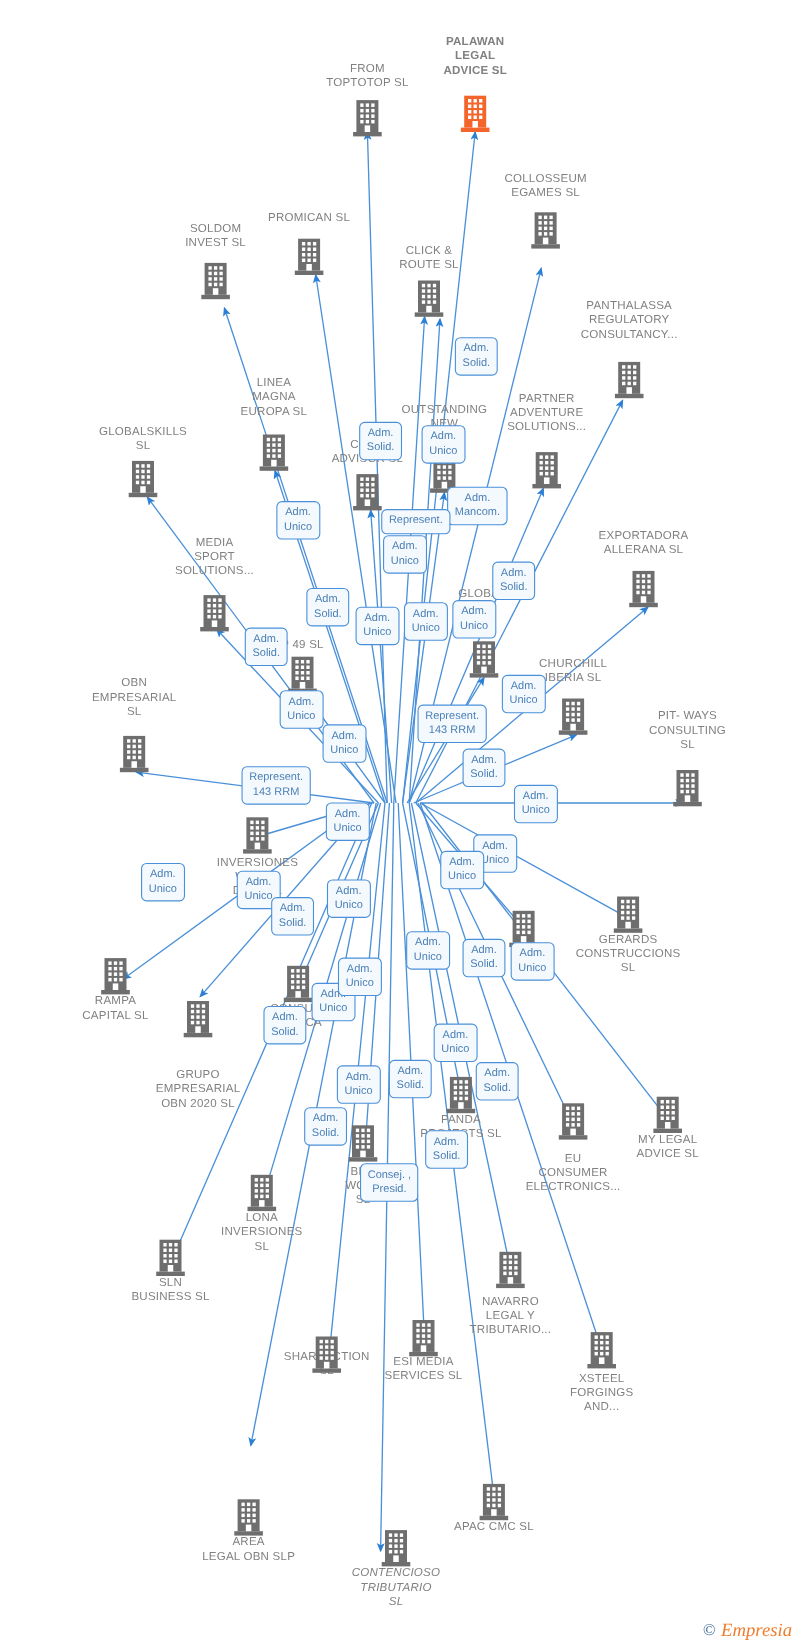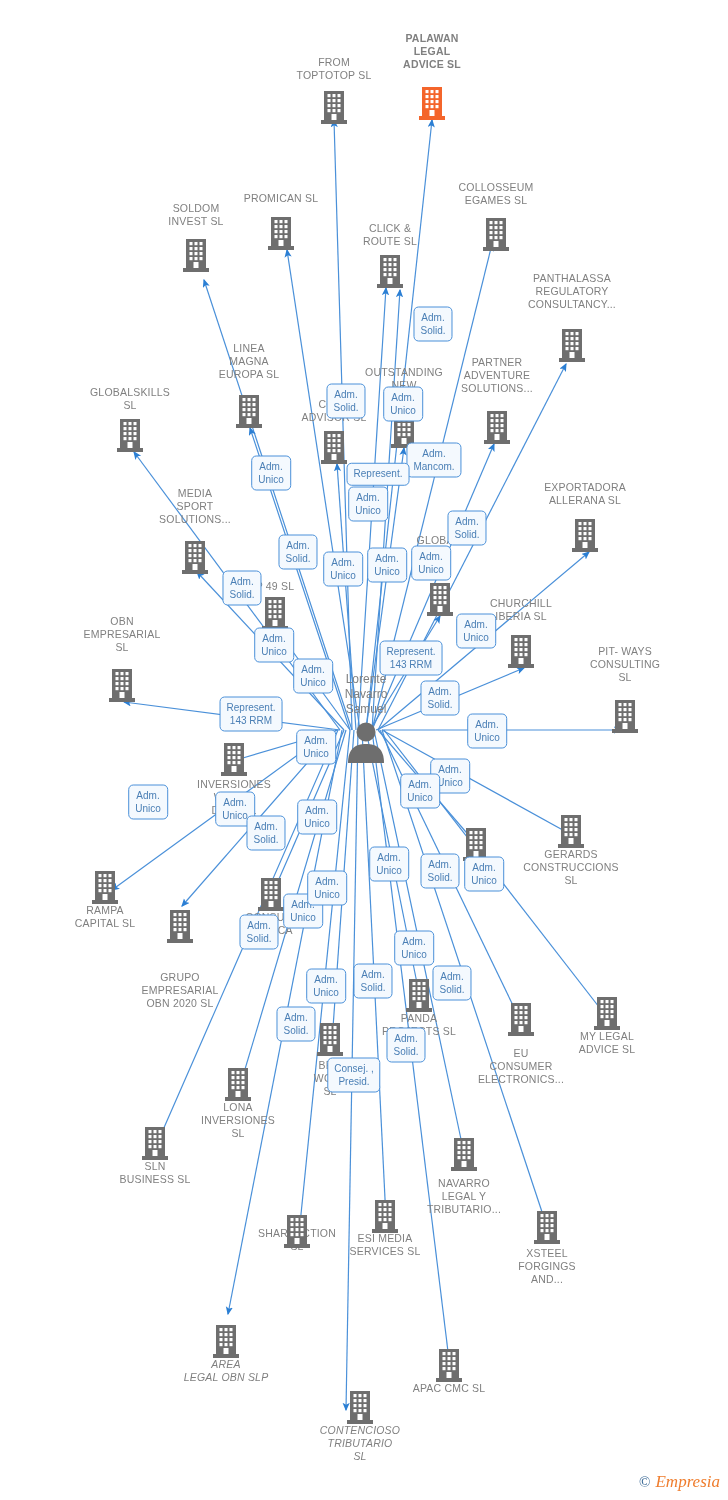--- a/index.html
+++ b/index.html
@@ -252,21 +252,21 @@
             <rect x="8.5" y="15" width="3" height="3.2" fill="#ffffff"></rect>
             <rect x="13.5" y="15" width="3" height="3.2" fill="#ffffff"></rect>
             <rect x="18.5" y="15" width="3" height="3.2" fill="#ffffff"></rect>
             <rect x="8.5" y="20" width="3" height="3.2" fill="#ffffff"></rect>
             <rect x="13.5" y="20" width="3" height="3.2" fill="#ffffff"></rect>
             <rect x="18.5" y="20" width="3" height="3.2" fill="#ffffff"></rect>
             <rect x="12.5" y="25" width="5" height="6" fill="#ffffff"></rect>
           </svg>
         </div>
       </div>
-      <div class="node" style="left: 496px; top: 181px;">
+      <div class="node" style="left: 496px; top: 156px;">
         <div class="node-label">COLLOSSEUM
 EGAMES  SL</div>
         <div style="position: absolute; left: 50%; transform: translateX(-50%); top: 34px;">
           <svg width="30" height="36" viewBox="0 0 30 36" class="node-icon">
             <rect x="5" y="2" width="20" height="29" fill="#6e6e6e"></rect>
             <rect x="2" y="31" width="26" height="4" fill="#6e6e6e"></rect>
             <rect x="8.5" y="5" width="3" height="3.2" fill="#ffffff"></rect>
             <rect x="13.5" y="5" width="3" height="3.2" fill="#ffffff"></rect>
             <rect x="18.5" y="5" width="3" height="3.2" fill="#ffffff"></rect>
             <rect x="8.5" y="10" width="3" height="3.2" fill="#ffffff"></rect>
@@ -956,21 +956,21 @@
             <rect x="8.5" y="15" width="3" height="3.2" fill="#ffffff"></rect>
             <rect x="13.5" y="15" width="3" height="3.2" fill="#ffffff"></rect>
             <rect x="18.5" y="15" width="3" height="3.2" fill="#ffffff"></rect>
             <rect x="8.5" y="20" width="3" height="3.2" fill="#ffffff"></rect>
             <rect x="13.5" y="20" width="3" height="3.2" fill="#ffffff"></rect>
             <rect x="18.5" y="20" width="3" height="3.2" fill="#ffffff"></rect>
             <rect x="12.5" y="25" width="5" height="6" fill="#ffffff"></rect>
           </svg>
         </div>
       </div>
-      <div class="node" style="left: 226px; top: 1358px; font-style: italic;">
+      <div class="node" style="left: 226px; top: 1396px;">
         <div class="node-label">AREA
 LEGAL OBN  SLP</div>
         <div style="position: absolute; left: 50%; transform: translateX(-50%); top: -36px;">
           <svg width="30" height="36" viewBox="0 0 30 36" class="node-icon">
             <rect x="5" y="2" width="20" height="29" fill="#6e6e6e"></rect>
             <rect x="2" y="31" width="26" height="4" fill="#6e6e6e"></rect>
             <rect x="8.5" y="5" width="3" height="3.2" fill="#ffffff"></rect>
             <rect x="13.5" y="5" width="3" height="3.2" fill="#ffffff"></rect>
             <rect x="18.5" y="5" width="3" height="3.2" fill="#ffffff"></rect>
             <rect x="8.5" y="10" width="3" height="3.2" fill="#ffffff"></rect>
@@ -1027,29 +1027,20 @@
             <rect x="18.5" y="15" width="3" height="3.2" fill="#ffffff"></rect>
             <rect x="8.5" y="20" width="3" height="3.2" fill="#ffffff"></rect>
             <rect x="13.5" y="20" width="3" height="3.2" fill="#ffffff"></rect>
             <rect x="18.5" y="20" width="3" height="3.2" fill="#ffffff"></rect>
             <rect x="12.5" y="25" width="5" height="6" fill="#ffffff"></rect>
           </svg>
         </div>
       </div>
     </div>
 
-  <div class="person-node" id="person-node" style="left:366px; top:672px;">
-    <div class="person-label">Lorente
-Navarro
-Samuel</div>
-    <svg width="46" height="44" viewBox="0 0 46 44" style="display:block;margin:2px auto 0 auto;">
-      <circle cx="23" cy="13" r="9.5" fill="#6e6e6e"></circle>
-      <path d="M5 44 C5 30 12 25 23 25 C34 25 41 30 41 44 Z" fill="#6e6e6e"></path>
-    </svg>
-  </div>
 
   <div id="edge-labels-group">
       <div class="edge-label" style="left: 433px; top: 324px;">Adm.
 Solid.</div>
       <div class="edge-label" style="left: 346px; top: 401px;">Adm.
 Solid.</div>
       <div class="edge-label" style="left: 403px; top: 404px;">Adm.
 Unico</div>
       <div class="edge-label" style="left: 434px; top: 460px;">Adm.
 Mancom.</div>

